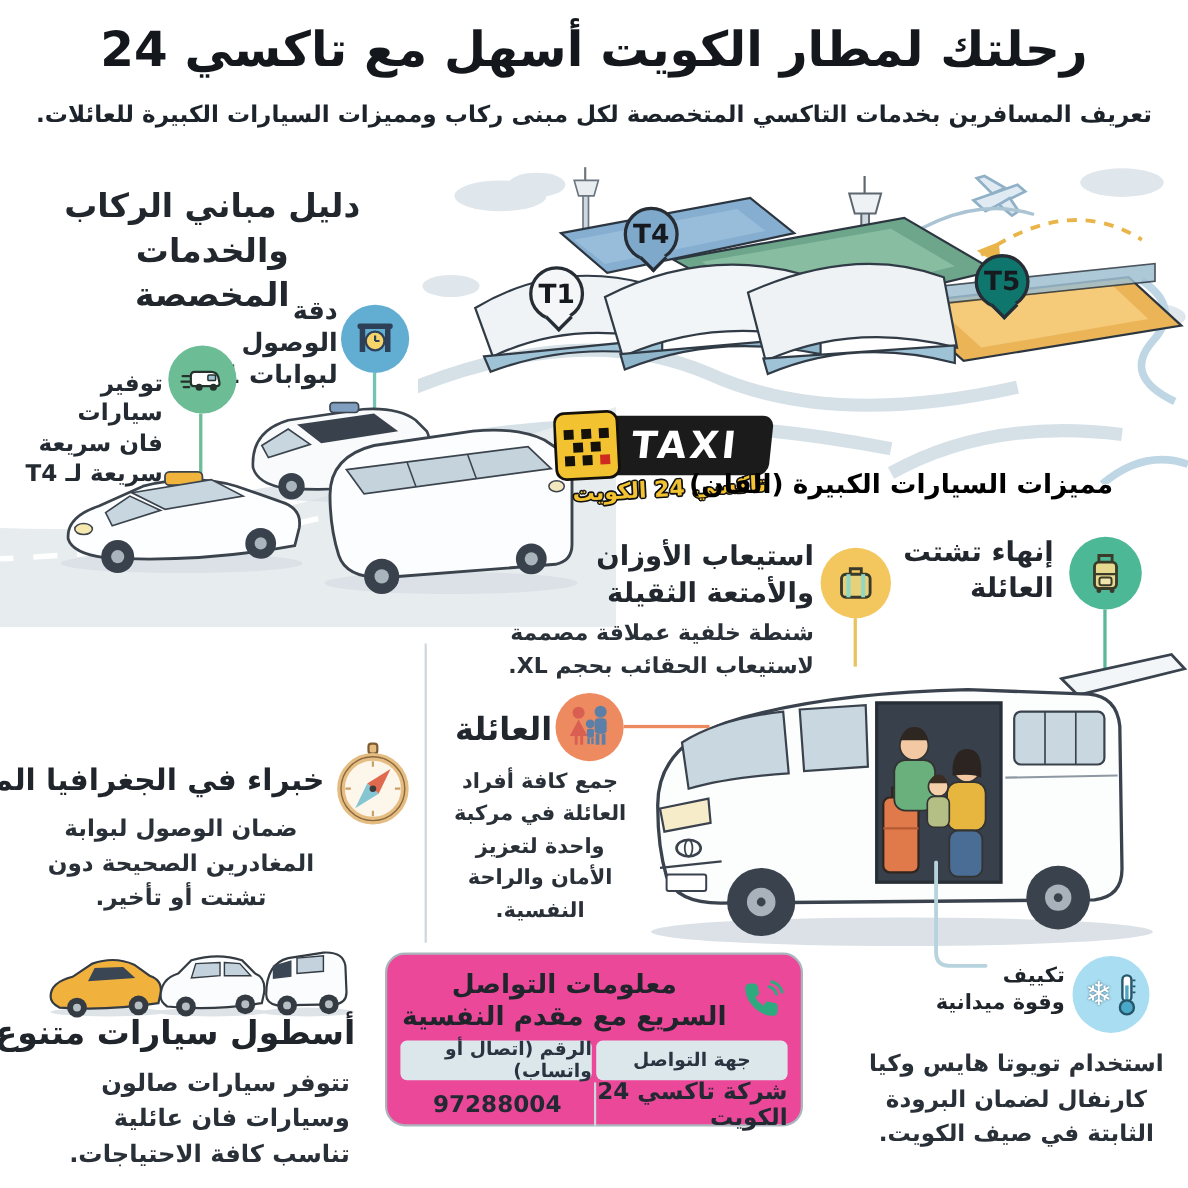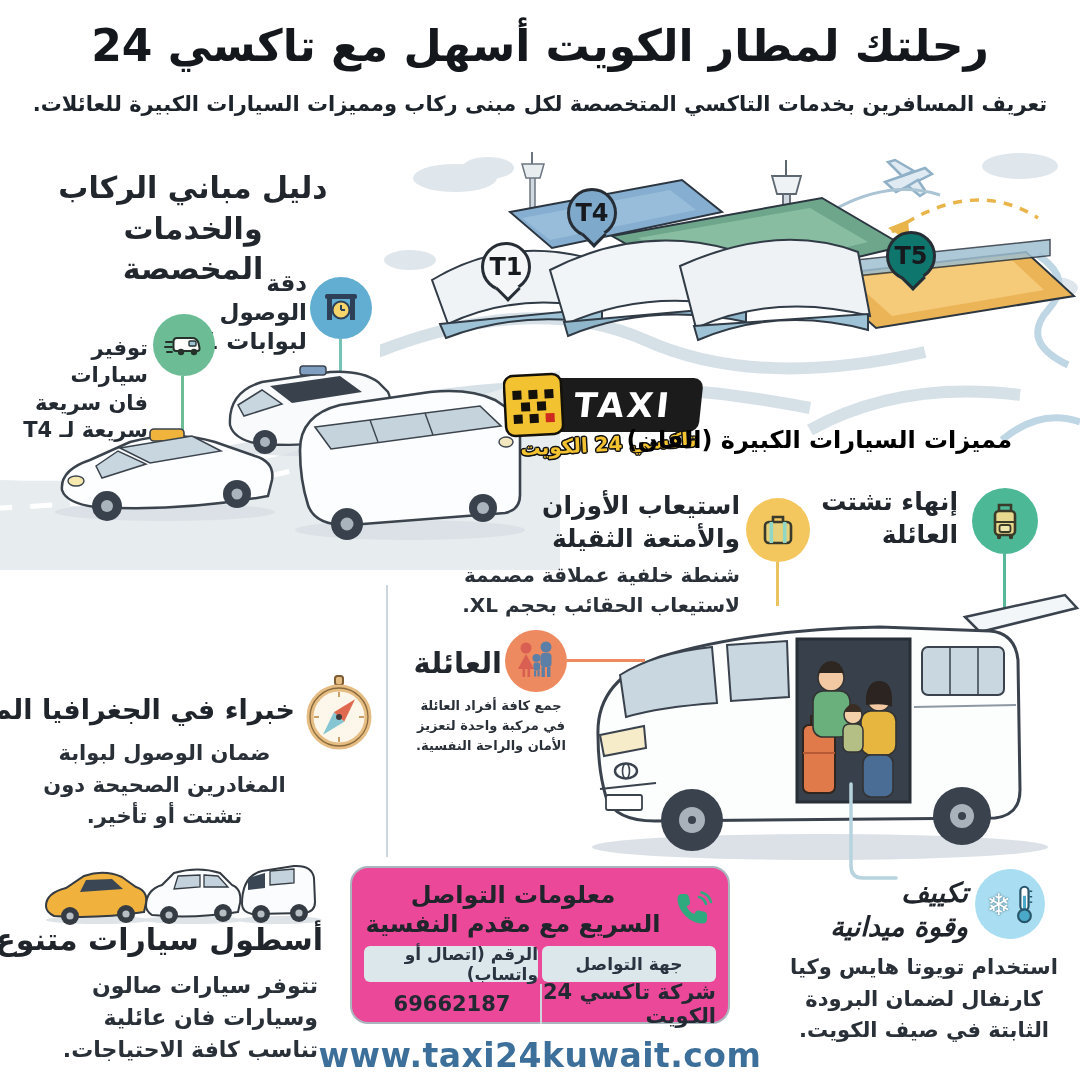--- a/index.html
+++ b/index.html
@@ -306,21 +306,21 @@
       </g>
       <g fill="#5b7fa6">
         <circle cx="23.5" cy="20" r="4"></circle>
         <rect x="20.5" y="24.5" width="6.5" height="8" rx="2"></rect>
         <rect x="21" y="32.5" width="2.2" height="6"></rect>
           <rect x="24.5" y="32.5" width="2.2" height="6"></rect>
       </g>
     </svg>
   </div>
   <div class="stem" style="left:567px;top:659px;width:78px;height:3px;background:#ee8a5f;"></div>
-  <p class="abs ar bold center" style="left:412px;top:696px;width:158px;font-size:13px;line-height:1.55;color:#2a3038;">جمع كافة أفراد العائلة في مركبة واحدة لتعزيز الأمان والراحة النفسية.</p>
+  <p class="abs ar bold center" style="left:412px;top:696px;width:158px;font-size:19px;line-height:1.55;color:#2a3038;">جمع كافة أفراد العائلة في مركبة واحدة لتعزيز الأمان والراحة النفسية.</p>
 
   <div class="stem" style="left:386px;top:585px;width:2px;height:272px;background:#ccd7dd;"></div>
 
   <div class="badge" style="left:301px;top:674px;width:76px;height:76px;background:transparent;">
     <svg width="76" height="76" viewBox="0 0 76 76">
       <rect x="34" y="2" width="8" height="9" rx="2.5" fill="#e5bc82" stroke="#7d5b33" stroke-width="2"></rect>
       <circle cx="38" cy="43" r="29" fill="#fdf6ea" stroke="#e5bc82" stroke-width="7"></circle>
       <circle cx="38" cy="43" r="29" fill="none" stroke="#8a6a3c" stroke-width="1.3"></circle>
       <g stroke="#caa06a" stroke-width="2">
           <line x1="38" y1="18" x2="38" y2="23"></line>
@@ -386,39 +386,36 @@
       <div class="center xbold" style="font-size:24px;line-height:1.2;color:#20252c;">
         <span>معلومات التواصل</span><br><span>السريع مع مقدم النفسية</span>
       </div>
     </div>
     <div style="display:flex;gap:4px;margin-top:4px;">
       <div class="cell hcell" style="width:50%;height:36px;">جهة التواصل</div>
       <div class="cell hcell" style="width:50%;height:36px;">الرقم (اتصال أو واتساب)</div>
     </div>
     <div style="display:flex;margin-top:2px;">
       <div class="cell vcell" style="width:50%;height:40px;border-left:2px solid #ccd6db;">شركة تاكسي 24 الكويت</div>
-      <div class="cell vcell" style="width:50%;height:40px;">69662187</div>
+      <div class="cell vcell" style="width:50%;height:40px;">97288004</div>
     </div>
   </div>
 
   <div class="badge" style="left:975px;top:869px;width:70px;height:70px;background:#a9ddf1;">
     <span style="color:#ffffff;font-size:30px;text-shadow:0 0 2px #27566b;margin-right:2px;">❄</span>
     <svg width="20" height="42" viewBox="0 0 22 44">
       <rect x="7" y="3" width="9" height="26" rx="4.5" fill="#ffffff" stroke="#27566b" stroke-width="2.4"></rect>
       <rect x="9.8" y="13" width="3.4" height="15" fill="#4aa9c9"></rect>
       <circle cx="11.5" cy="35" r="7" fill="#4aa9c9" stroke="#27566b" stroke-width="2.4"></circle>
       <g stroke="#27566b" stroke-width="1.6">
           <line x1="17" y1="8" x2="20" y2="8"></line>
           <line x1="17" y1="14" x2="20" y2="14"></line>
           <line x1="17" y1="20" x2="20" y2="20"></line>
         </g>
     </svg>
   </div>
-  <div class="abs ar xbold right" style="right:112px;top:876px;width:160px;font-size:27px;line-height:1.25;color:#20252c;font-style:italic;">
+  <div class="abs ar xbold right" style="right:112px;top:876px;width:160px;font-size:19px;line-height:1.25;color:#20252c;">
     <span>تكييف</span><br><span>وقوة ميدانية</span>
   </div>
   <p class="abs ar bold center" style="left:786px;top:952px;width:276px;font-size:21px;line-height:1.5;color:#2a3038;">استخدام تويوتا هايس وكيا كارنفال لضمان البرودة الثابتة في صيف الكويت.</p>
 
-  <div class="abs center" style="left:0;top:1036px;width:1080px;">
-    <a class="website" href="#">www.taxi24kuwait.com</a>
-  </div>
 
 </div>
 
 </body></html>

